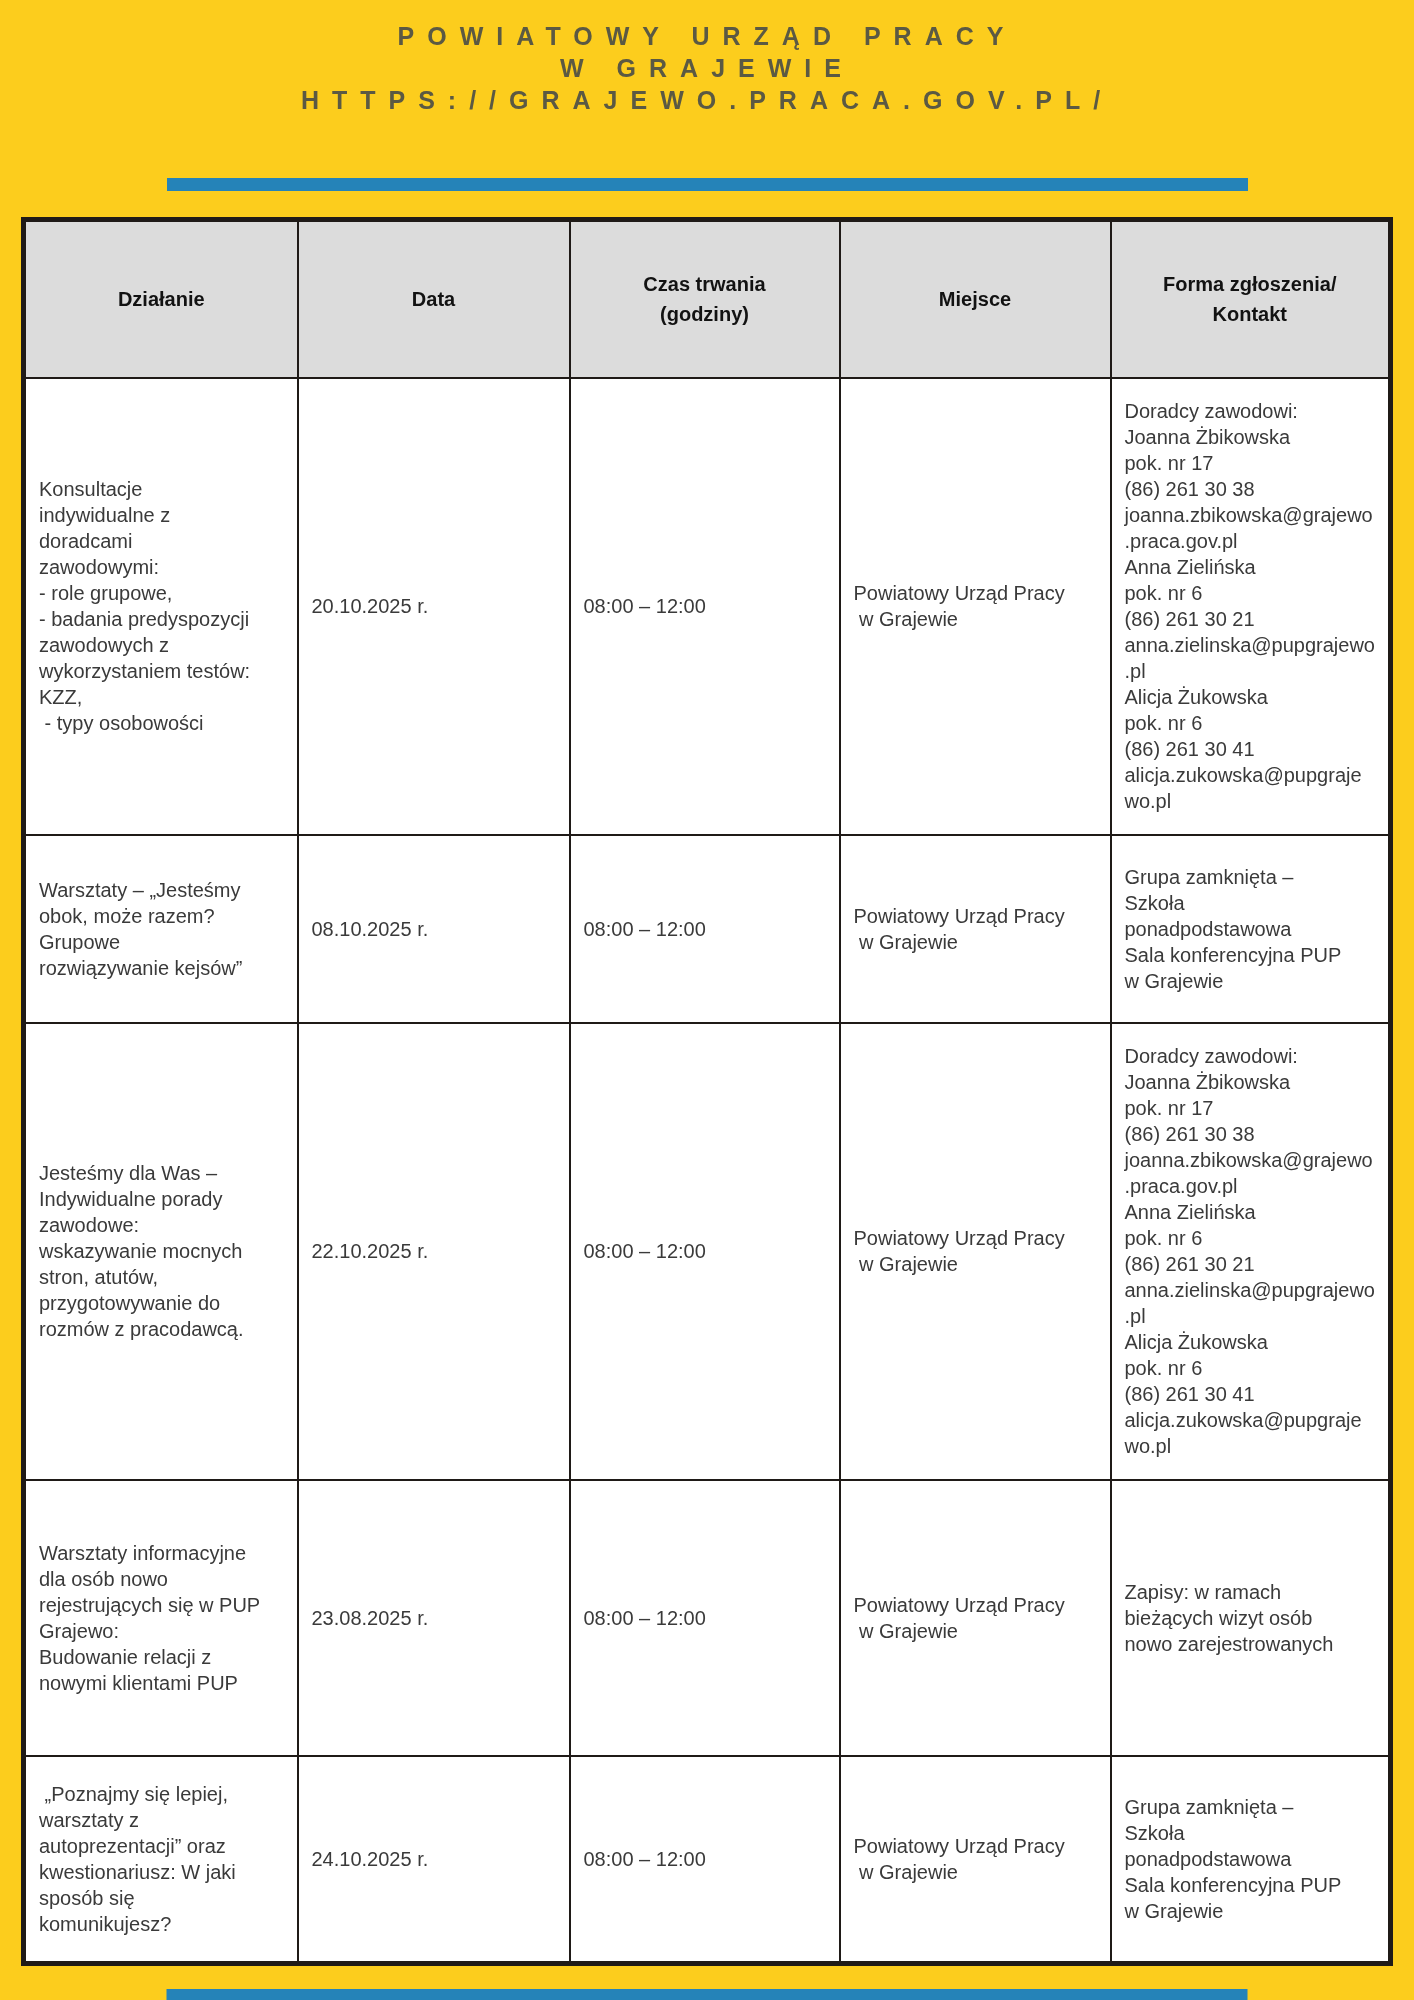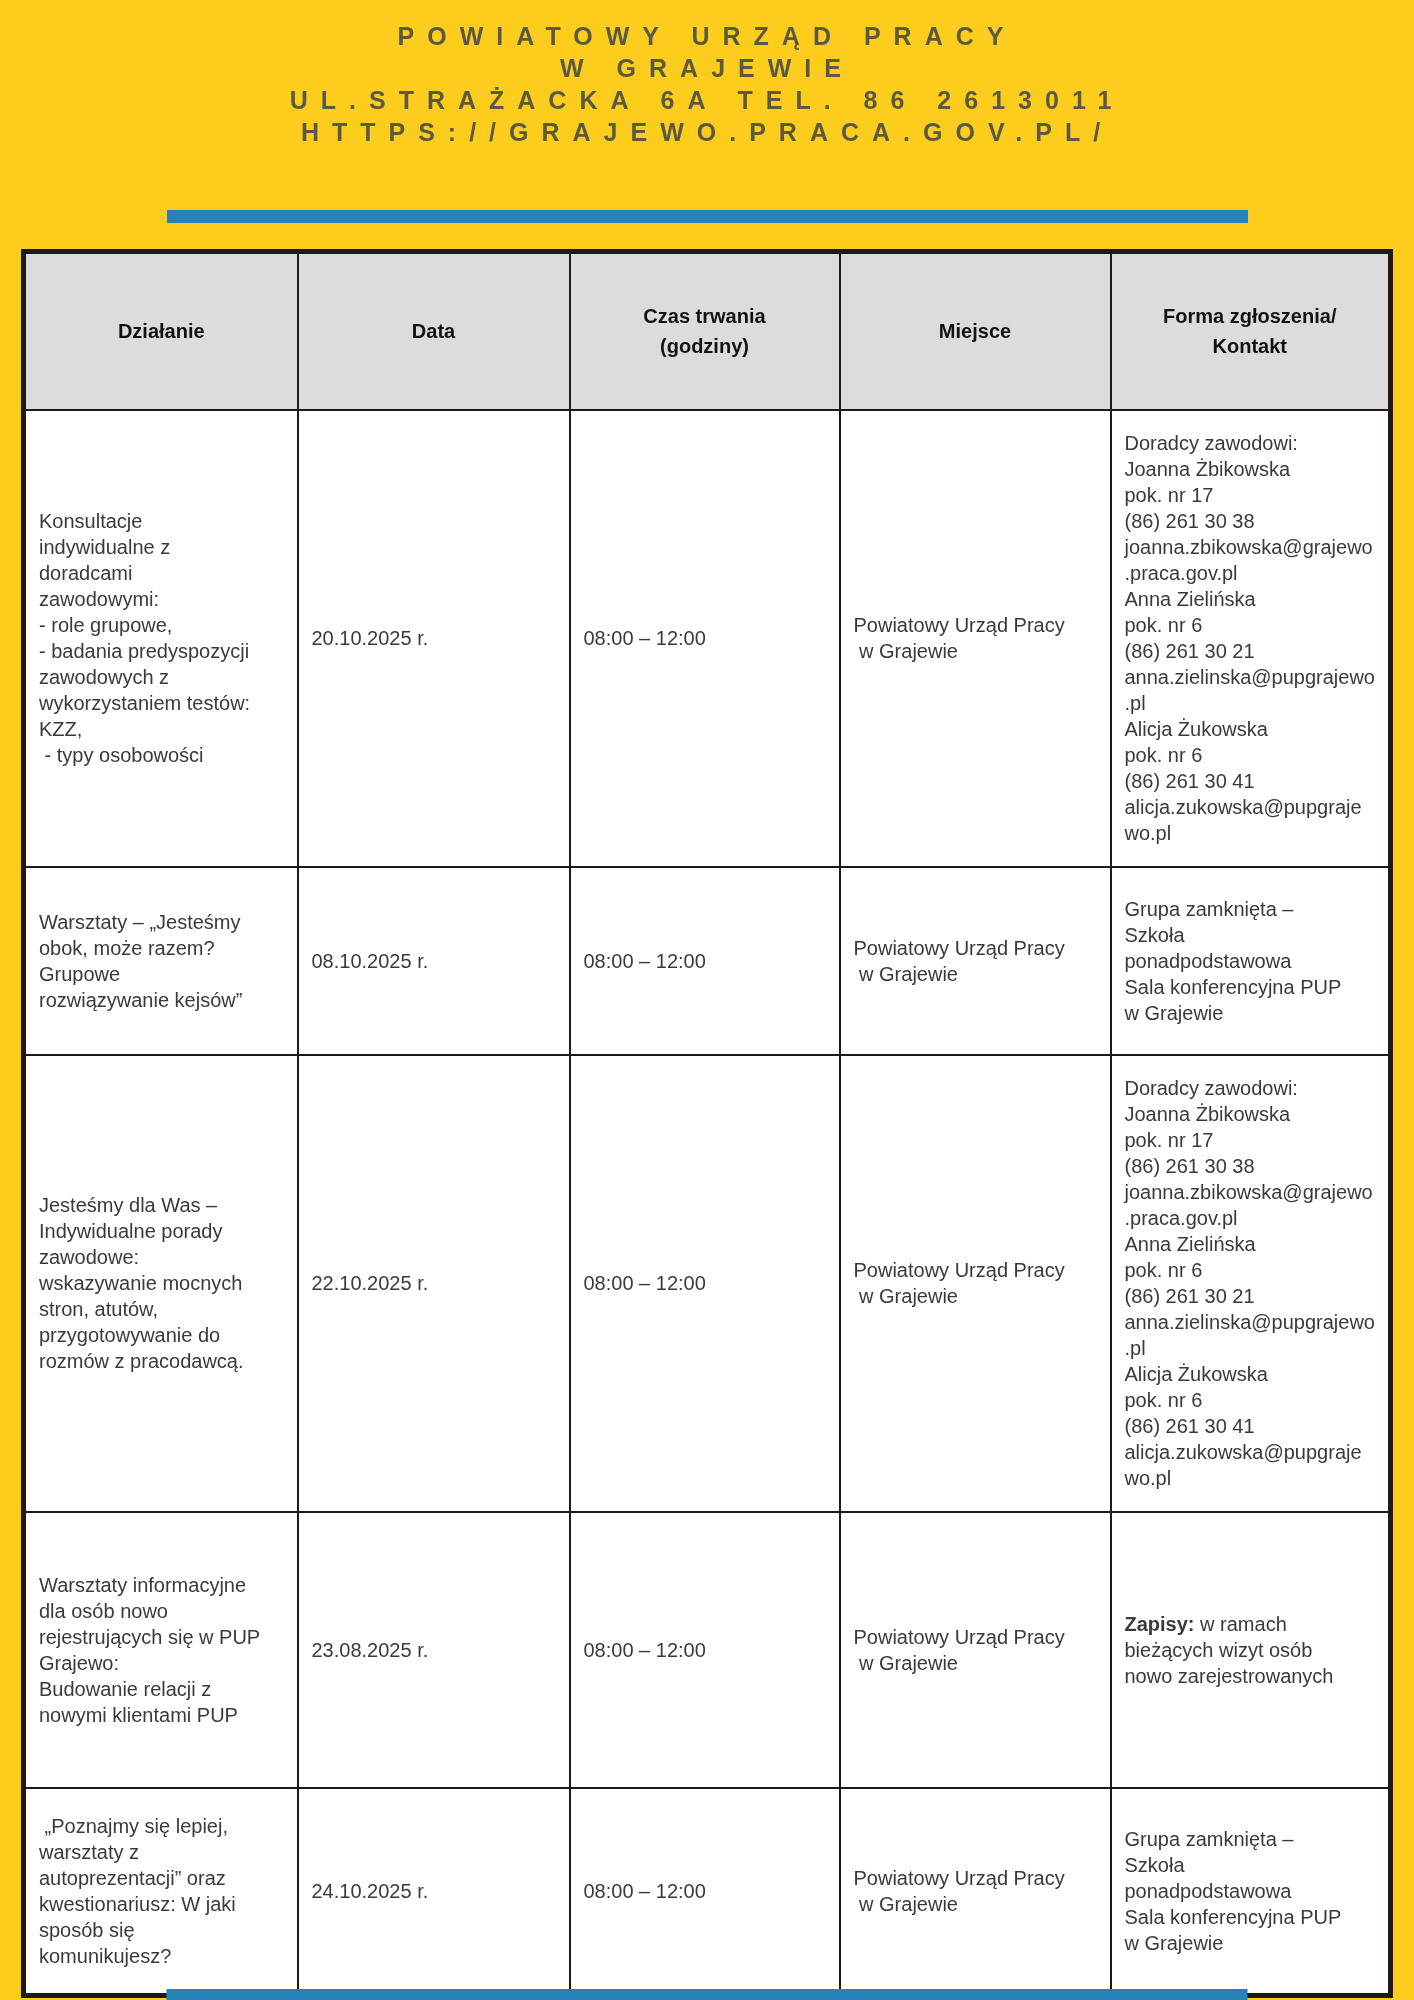--- a/index.html
+++ b/index.html
@@ -61,29 +61,28 @@
   .schedule td {
     color: #3a3a3a;
     font-size: 20px;
     line-height: 26px;
     text-align: left;
     vertical-align: middle;
     padding: 10px 12px 10px 13px;
     white-space: pre-wrap;
     overflow-wrap: anywhere;
   }
-  .bold-lead { font-weight: 700; }
+  .bold-lead { font-weight: 400; }
 </style>
 </head>
 <body>
 
 <header class="masthead">
   <div class="masthead-line">POWIATOWY URZĄD PRACY</div>
   <div class="masthead-line">W GRAJEWIE</div>
-  <div class="masthead-line">UL.STRAŻACKA 6A TEL. 86 2613011</div>
   <div class="masthead-line">HTTPS://GRAJEWO.PRACA.GOV.PL/</div>
 </header>
 
 <div class="accent-bar"></div>
 
 <table class="schedule">
   <colgroup>
     <col style="width:274px">
       <col style="width:272px">
       <col style="width:270px">

